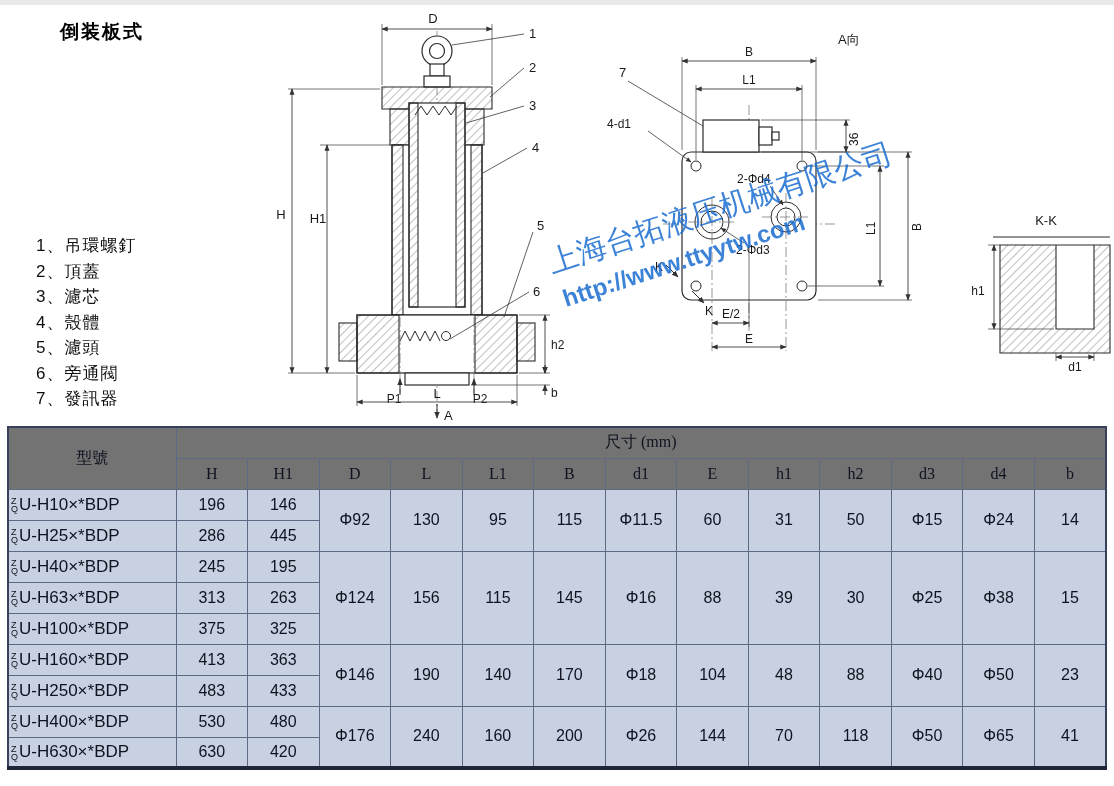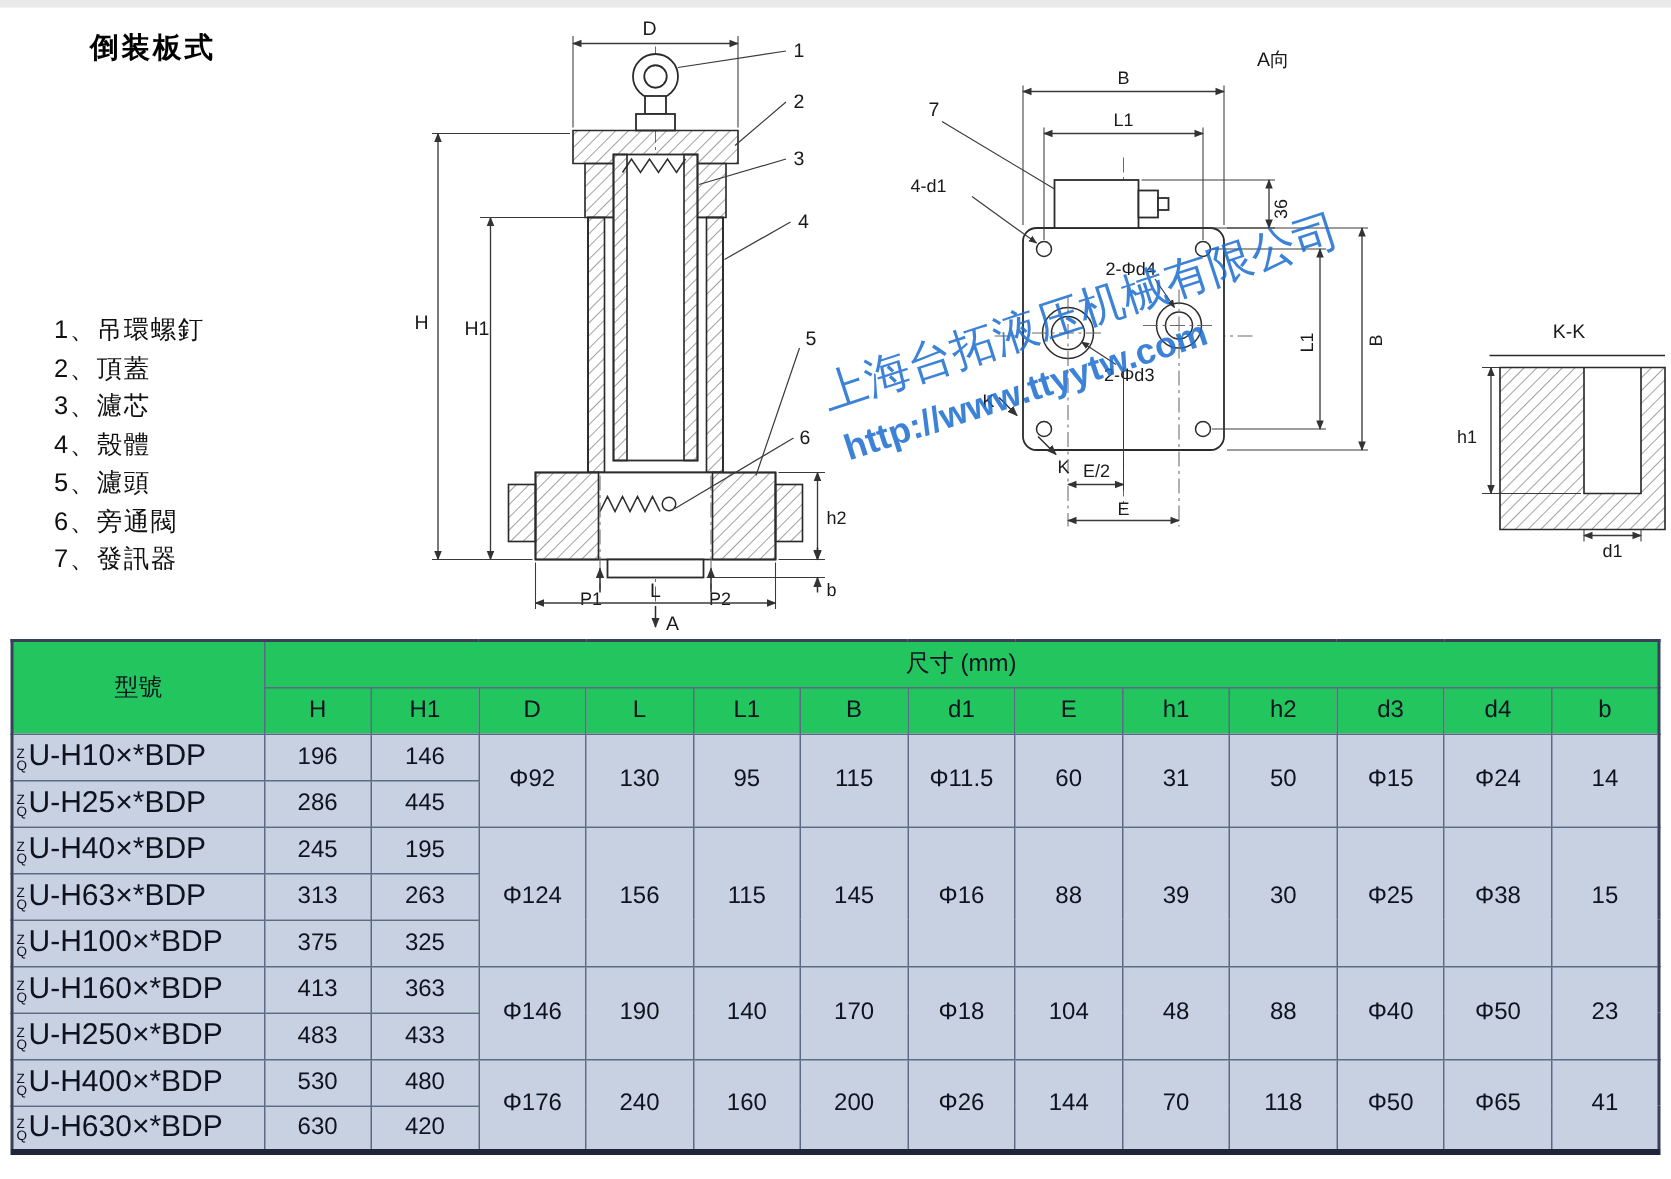--- a/index.html
+++ b/index.html
@@ -1,41 +1,41 @@
 <!DOCTYPE html>
 <html><head>
 <meta charset="utf-8">
 <style>
   * { margin:0; padding:0; box-sizing:border-box; }
   html,body { background:#e9e9e9; }
   body { font-family:"Liberation Sans","DejaVu Sans",sans-serif; }
   .page { position:relative; width:1114px; height:786px; background:#ffffff; overflow:hidden; margin:5px auto; }
   .doc-title { position:absolute; left:60px; top:14px; font-size:19px; font-weight:bold; color:#000; letter-spacing:2px; }
-  .parts { position:absolute; left:36px; top:202px; font-size:17px; color:#101010; line-height:25.5px; letter-spacing:1px; }
+  .parts { position:absolute; left:36px; top:228px; font-size:17px; color:#101010; line-height:25.5px; letter-spacing:1px; }
   .drawing { position:absolute; left:0; top:0; }
   .dim-text { fill:#1a1a1a; stroke:none; font-size:12px; }
   .big-text { fill:#1a1a1a; stroke:none; font-size:13px; }
   .out { stroke:#2b2b2b; stroke-width:1.2; fill:#ffffff; }
   .hat { stroke:#2b2b2b; stroke-width:1.1; fill:url(#hatch); }
   .ext { stroke:#3a3a3a; stroke-width:0.7; fill:none; }
   .dim { stroke:#3a3a3a; stroke-width:0.9; fill:none; marker-start:url(#arr); marker-end:url(#arr); }
   .ldr { stroke:#3a3a3a; stroke-width:0.8; fill:none; }
   .cl  { stroke:#6a6a6a; stroke-width:0.7; fill:none; stroke-dasharray:10 3 2 3; }
   .thin { stroke:#2b2b2b; stroke-width:1; fill:none; }
   .wm { opacity:0.85; }
   .table-wrap { position:absolute; left:7px; top:421px; }
   table { border-collapse:collapse; table-layout:fixed; width:1100px; color:#0f1320;
           border:2px solid #39415a; border-bottom:4px solid #20263a; }
   th,td { border:1px solid #5d6a84; text-align:center; height:31px; padding:0;
           background:#c7d1e1; font-weight:normal; font-size:16px; }
-  thead th { background:#22c55e; }
+  thead th { background:#737373;font-family:Liberation Serif, serif; }
   td.model-cell { text-align:left; }
   .prefix { display:inline-flex; flex-direction:column; justify-content:center;
             font-size:9px; line-height:8px; vertical-align:middle; margin:0 1px 0 2px; }
-  .mname { font-size:20px; }
+  .mname { font-size:17px; }
 </style>
 </head>
 <body>
 
 <div class="page">
 
   <div class="doc-title">倒装板式</div>
 
   <div class="parts">
     <div>1、吊環螺釘</div>

